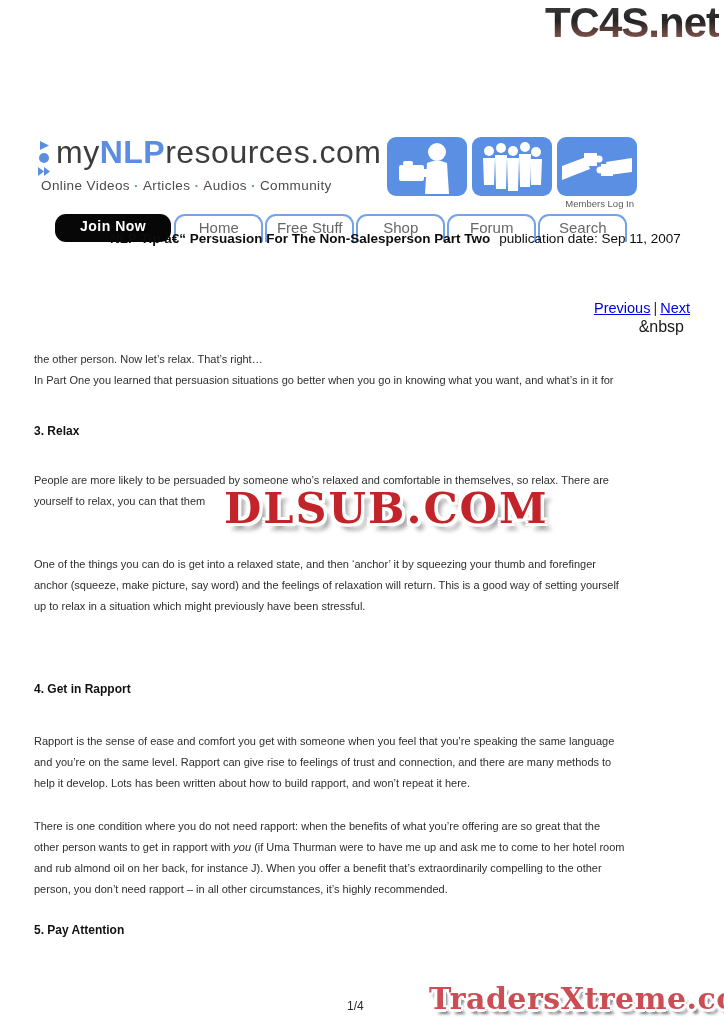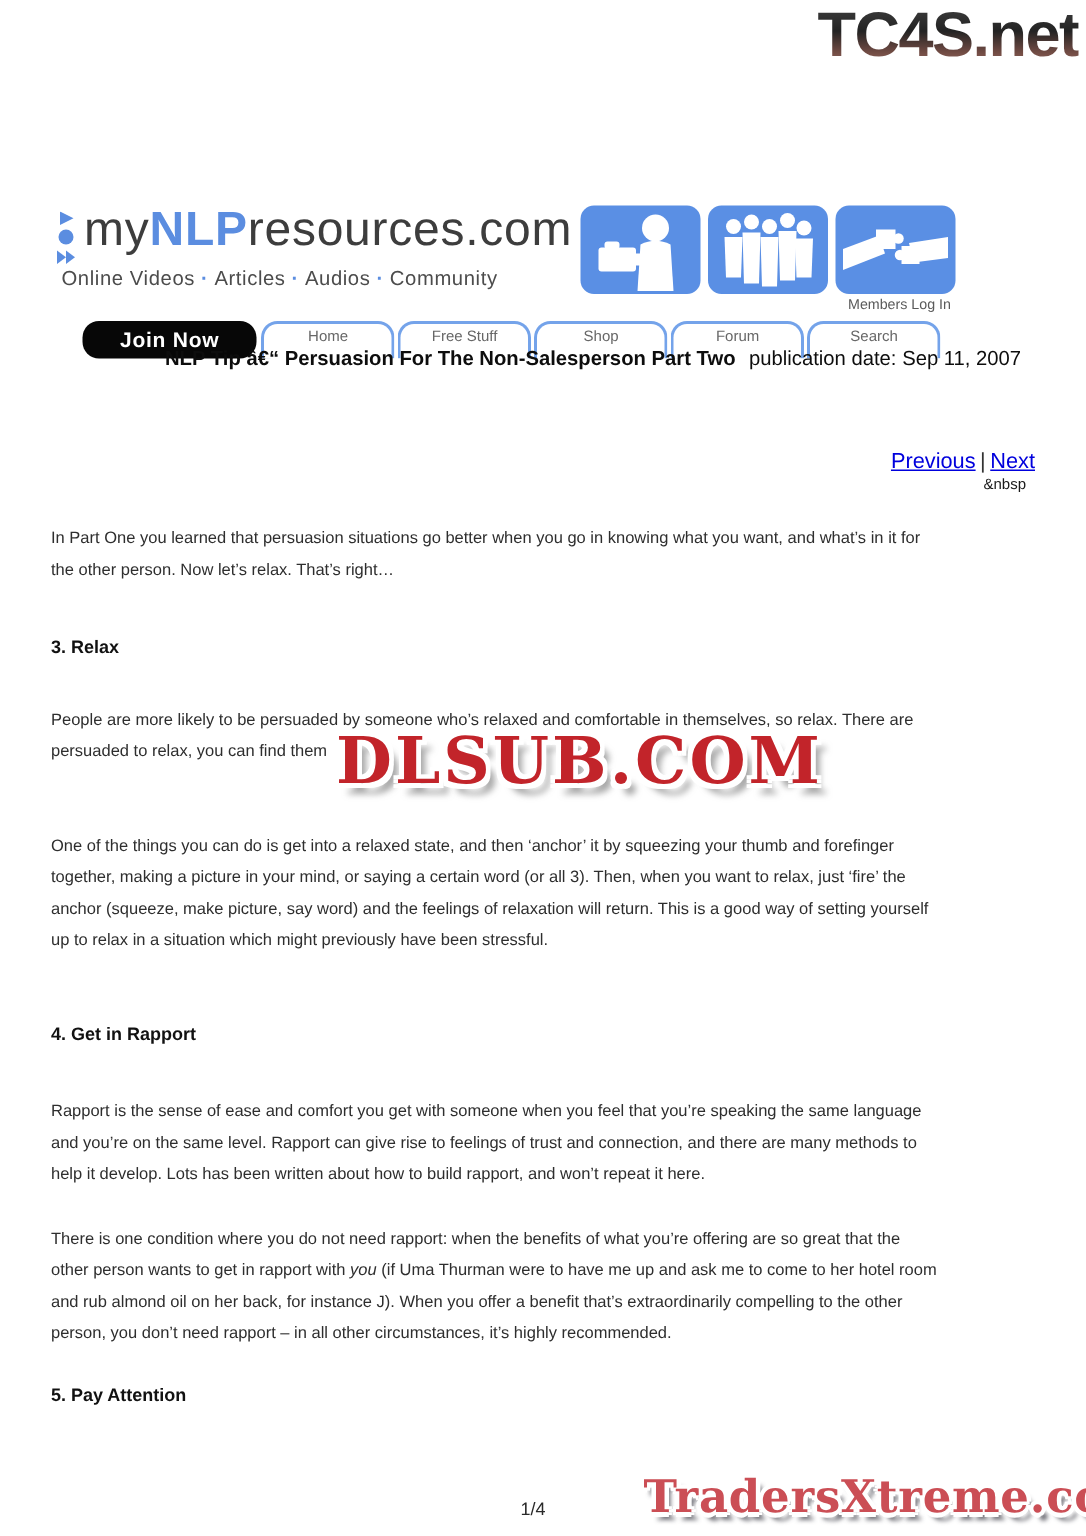--- a/index.html
+++ b/index.html
@@ -39,34 +39,34 @@
 
   
   .navtabs { position:absolute; left:55px; top:214px; display:flex; align-items:stretch; }
   .join {
     background:#070707; color:#fff; font-weight:bold; font-size:14px;
     padding:4px 25px 5px; border-radius:11px; margin-right:3px; white-space:nowrap;
     letter-spacing:0.5px; cursor:pointer;
   }
   .tab {
     width:89px; box-sizing:border-box; border:2px solid #74a3ea; border-bottom:none;
-    border-radius:11px 11px 0 0; text-align:center; font-size:10px; color:#676767;
+    border-radius:11px 11px 0 0; text-align:center; font-size:15px; color:#676767;
     padding:3px 0 6px; background:#fff; margin-right:2px; cursor:pointer;
   }
 
   
   .title-line { position:absolute; left:110px; top:231px; font-size:13.5px; color:#0d0d0d; white-space:nowrap; }
   .title-line .t { font-weight:bold; }
   .title-line .d { font-weight:normal; margin-left:9px; }
 
   
   .pager { position:absolute; right:34px; top:300px; font-size:14.5px; text-align:right; color:#222; }
   .pager a { color:#0000dd; text-decoration:underline; cursor:pointer; }
   .pager .sep { color:#333; padding:0 3px; }
-  .nbsp-line { position:absolute; right:40px; top:318px; font-size:10px; color:#1a1a1a; }
+  .nbsp-line { position:absolute; right:40px; top:318px; font-size:16px; color:#1a1a1a; }
 
   
   .para, .heading { position:absolute; left:34px; width:680px; color:#2e2e2e; }
   .para { font-size:11px; line-height:21px; }
   .para .line { white-space:nowrap; }
   .heading { font-size:12px; font-weight:bold; color:#111; }
   .gap { display:inline-block; width:260px; }
   .em { font-style:italic; }
 
   #p1 { top:349px; } #h-relax { top:424px; } #p2 { top:470px; }
@@ -171,34 +171,33 @@
   <div class="title-line">
     <span class="t">NLP Tip â€“ Persuasion For The Non-Salesperson Part Two</span><span class="d">publication date: Sep 11, 2007</span>
   </div>
 
   <div class="pager">
     <a>Previous</a><span class="sep">|</span><a>Next</a>
   </div>
   <div class="nbsp-line">&amp;nbsp</div>
 
   <div class="para" id="p1">
+    <div class="line">the other person. Now let’s relax. That’s right…</div>
     <div class="line">In Part One you learned that persuasion situations go better when you go in knowing what you want, and what’s in it for</div>
-    <div class="line">the other person. Now let’s relax. That’s right…</div>
   </div>
 
   <div class="heading" id="h-relax">3. Relax</div>
 
   <div class="para" id="p2">
     <div class="line">People are more likely to be persuaded by someone who’s relaxed and comfortable in themselves, so relax. There are</div>
-    <div class="line">persuaded to relax, you can find them</div>
+    <div class="line">yourself to relax, you can that them</div>
   </div>
 
   <div class="para" id="p3">
     <div class="line">One of the things you can do is get into a relaxed state, and then ‘anchor’ it by squeezing your thumb and forefinger</div>
-    <div class="line">together, making a picture in your mind, or saying a certain word (or all 3). Then, when you want to relax, just ‘fire’ the</div>
     <div class="line">anchor (squeeze, make picture, say word) and the feelings of relaxation will return. This is a good way of setting yourself</div>
     <div class="line">up to relax in a situation which might previously have been stressful.</div>
   </div>
 
   <div class="heading" id="h-rapport">4. Get in Rapport</div>
 
   <div class="para" id="p4">
     <div class="line">Rapport is the sense of ease and comfort you get with someone when you feel that you’re speaking the same language</div>
     <div class="line">and you’re on the same level. Rapport can give rise to feelings of trust and connection, and there are many methods to</div>
     <div class="line">help it develop. Lots has been written about how to build rapport, and won’t repeat it here.</div>

